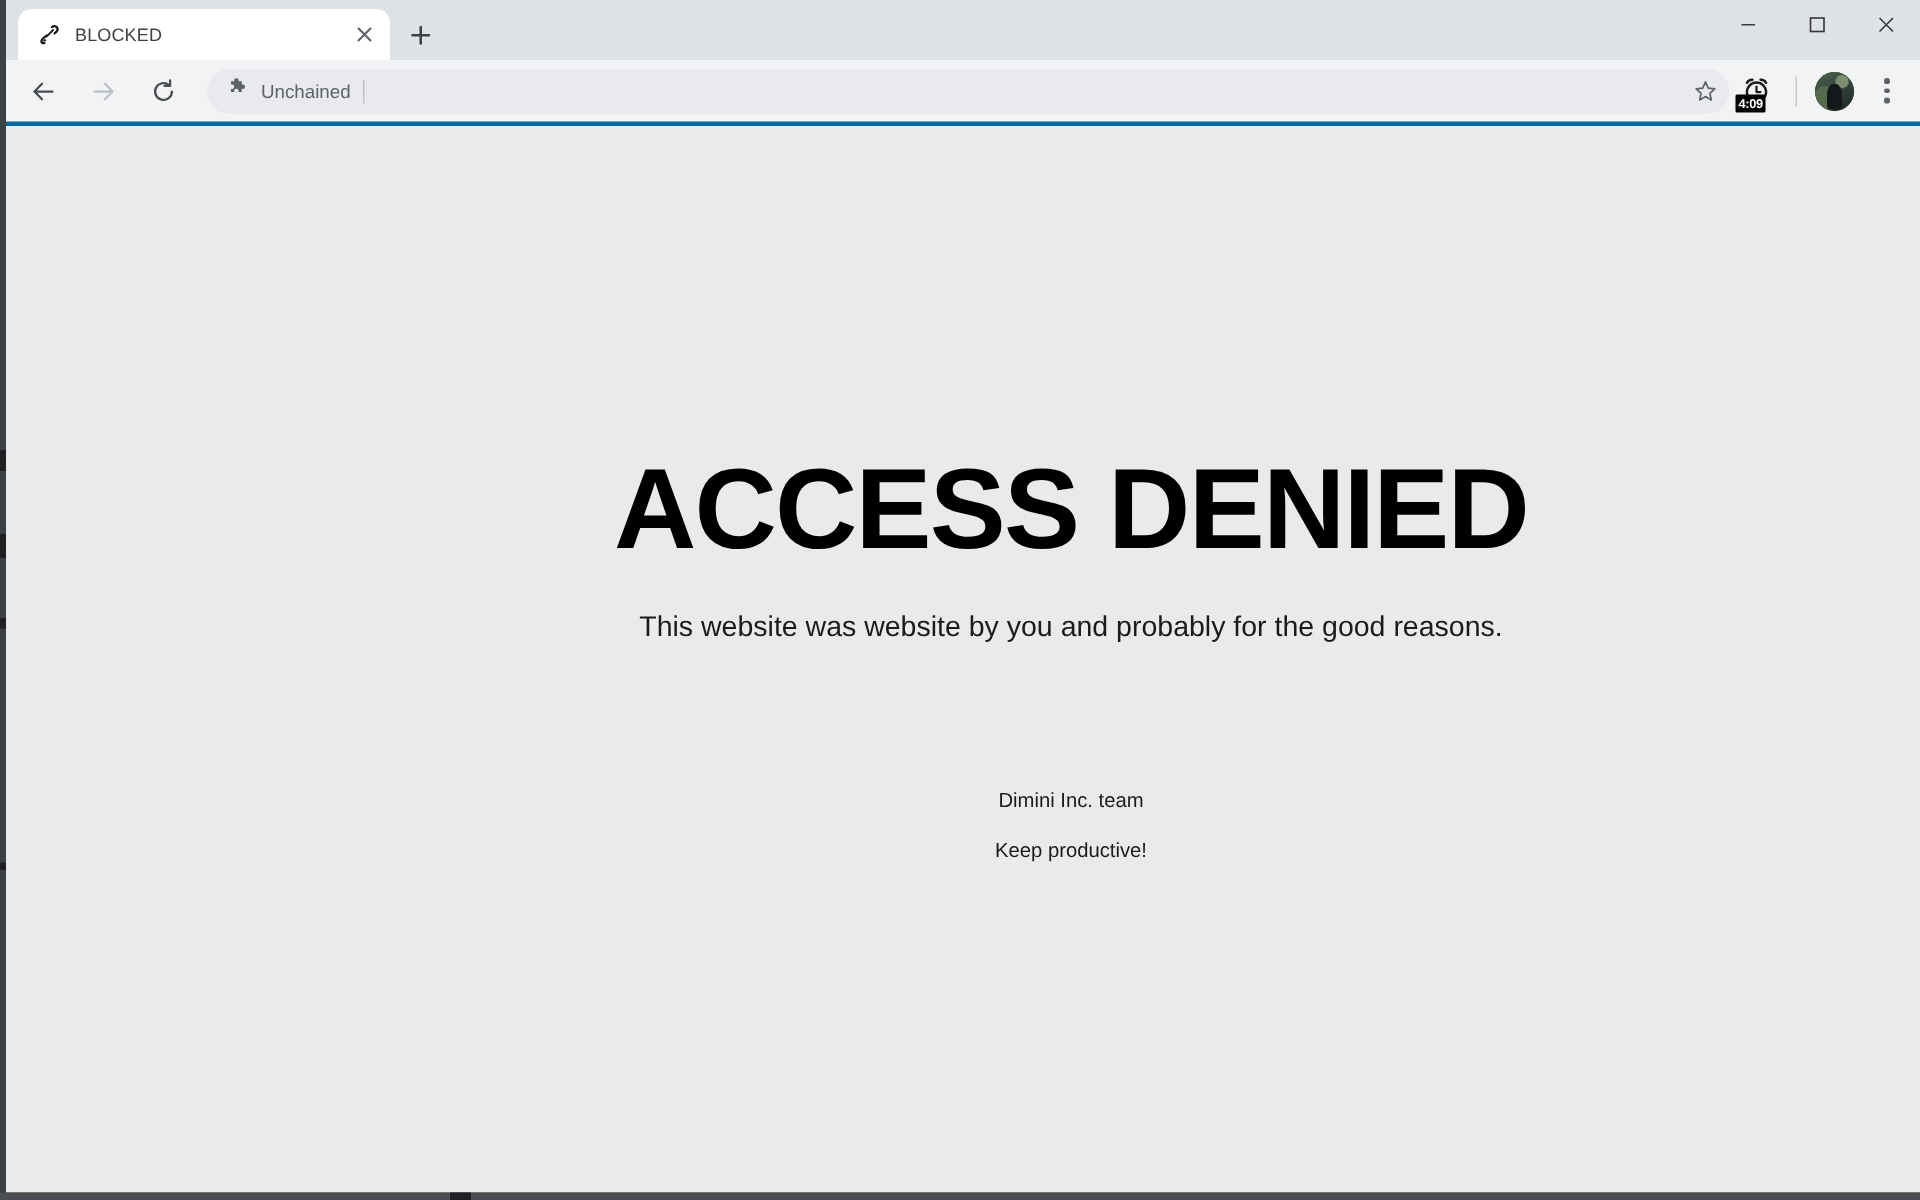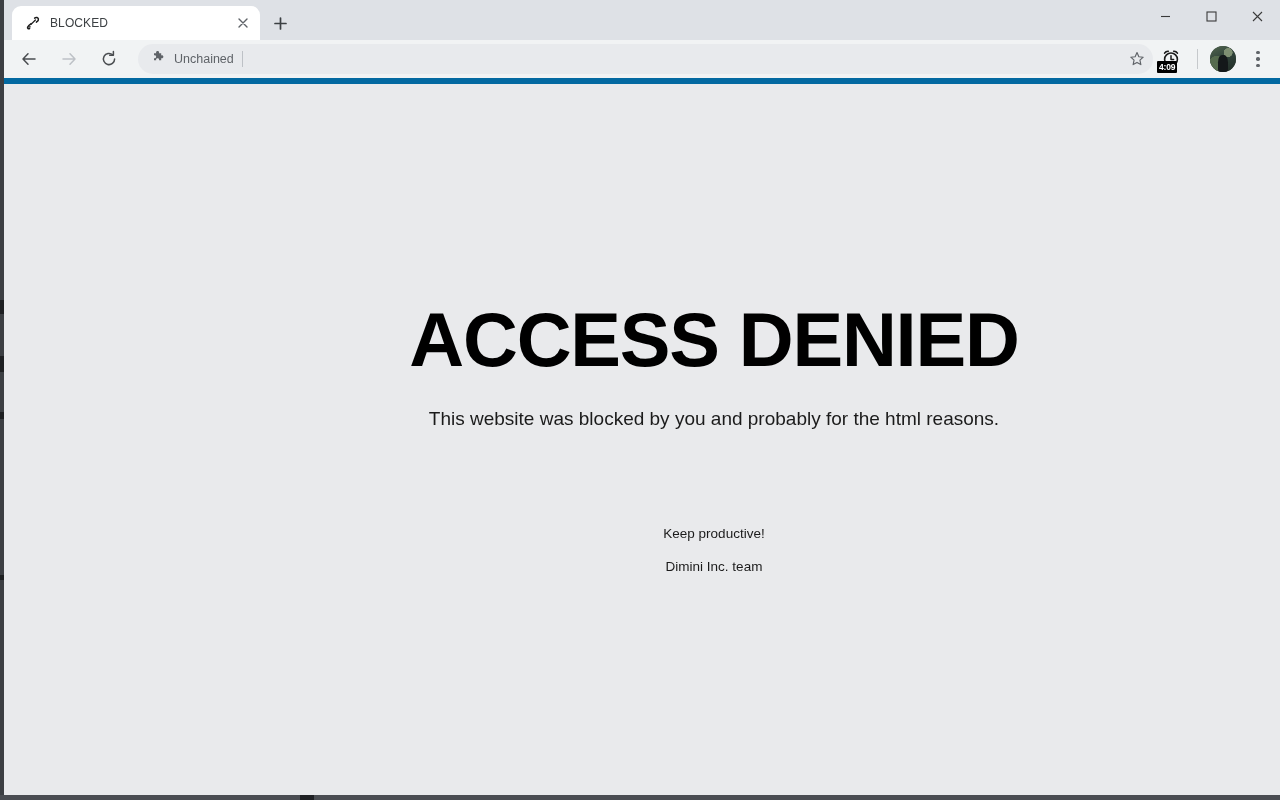--- a/index.html
+++ b/index.html
@@ -140,21 +140,21 @@
     display: flex;
     align-items: center;
     justify-content: center;
     color: #3a3a3a;
   }
 
   
   .toolbar {
     height: 44px;
     background: #f1f3f4;
-    border-bottom: 6px solid #0369a1;
+    border-bottom: 3px solid #0369a1;
     display: flex;
     align-items: center;
     padding: 0 8px 0 6px;
     gap: 2px;
     flex: 0 0 auto;
   }
 
   .navbtn {
     width: 30px; height: 30px;
     margin: 0 4px;
@@ -445,24 +445,24 @@
       <div class="menu-btn">
         <i></i>
           <i></i>
           <i></i>
       </div>
     </div>
 
     <div class="page">
       <div class="content">
         <h1 class="headline">ACCESS DENIED</h1>
-        <p class="subhead">This website was blocked by you and probably for the html reasons.</p>
+        <p class="subhead">This website was website by you and probably for the good reasons.</p>
         <div class="footer">
+          <p>Dimini Inc. team</p>
           <p>Keep productive!</p>
-          <p>Dimini Inc. team</p>
         </div>
       </div>
     </div>
 
   </div>
 
   <div class="bottom-strip">
     <div class="nub"></div>
   </div>
 </div>

